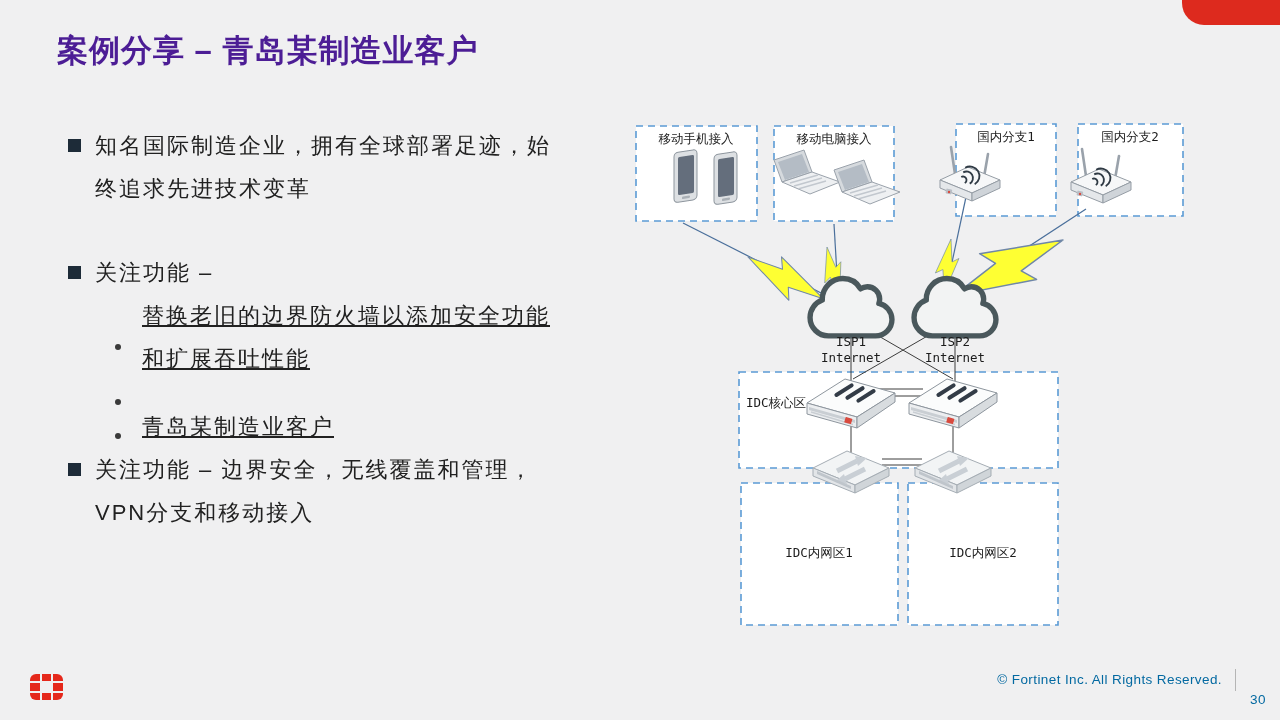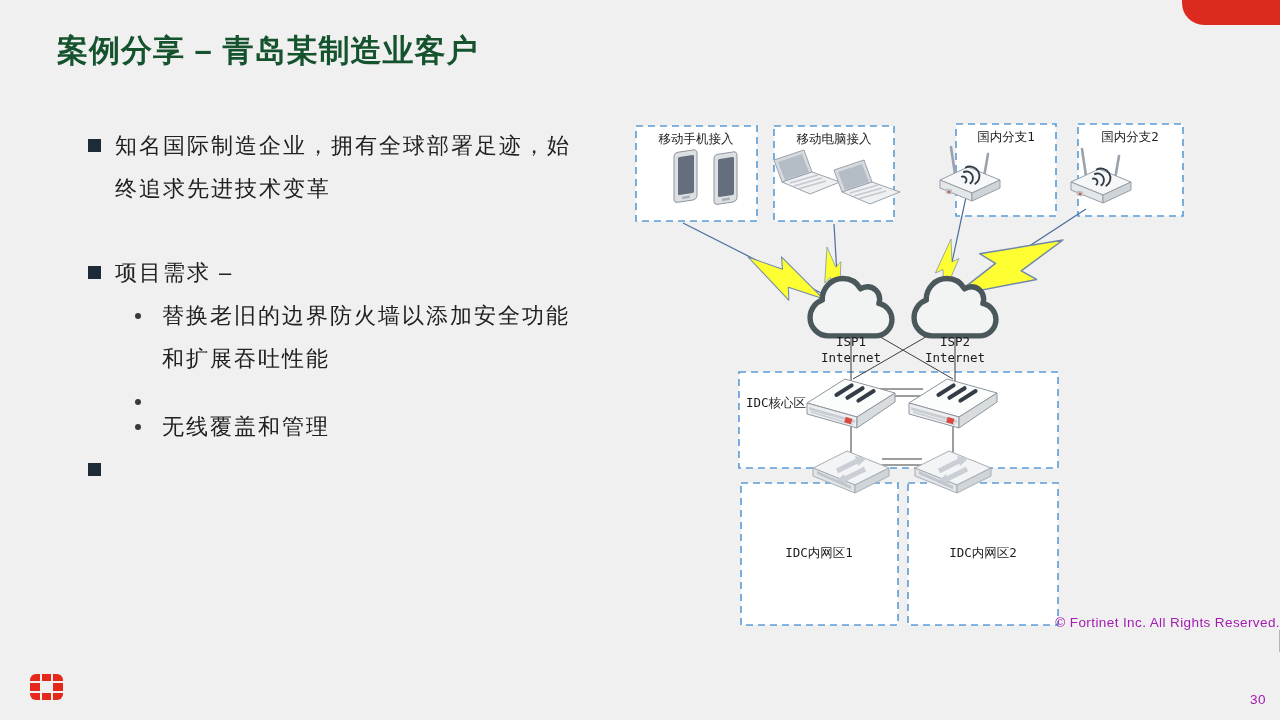--- a/index.html
+++ b/index.html
@@ -10,54 +10,54 @@
     font-family:"Liberation Sans", sans-serif;
   }
   
   .corner-accent{
     position:absolute;top:0;right:0;width:98px;height:25px;
     background:#dd2a1e;border-radius:0 0 0 22px;
   }
   
   .title{
     position:absolute;left:57px;top:30px;margin:0;
-    font-size:31px;font-weight:800;color:#14532d;letter-spacing:1px;
+    font-size:31px;font-weight:800;color:#4c1d95;letter-spacing:1px;
   }
   
   .content{
-    position:absolute;left:88px;top:124px;width:560px;
+    position:absolute;left:68px;top:124px;width:560px;
     color:#212121;
   }
   .l1{display:flex;align-items:flex-start;}
   .l1 .sq{
     width:13px;height:13px;background:#1d2b38;flex:0 0 13px;
     margin:15px 14px 0 0;
   }
   .l1 .txt{
     font-size:22px;letter-spacing:2px;line-height:43px;max-width:462px;
   }
   .gap-after{margin-bottom:41px;}
-  .l2{display:flex;align-items:flex-start;}
+  .l2{display:flex;align-items:center;text-decoration:underline;}
   .l2 .dot{
     width:6px;height:6px;border-radius:50%;background:#3a3a3a;flex:0 0 6px;
     margin:19px 21px 0 47px;
   }
   .l2 .txt{
     font-size:22px;letter-spacing:2px;line-height:43px;max-width:425px;
   }
   
   .diagram{position:absolute;left:620px;top:110px;width:600px;height:530px;}
   .zone{fill:#ffffff;stroke:#5b9bd5;stroke-width:1.6;stroke-dasharray:7 5;}
   .zlabel{font-family:"DejaVu Sans Mono", monospace;font-size:12.5px;fill:#1c1c1c;}
   .nline{stroke:#3d3d3d;stroke-width:1;fill:none;}
   .wline{stroke:#4a6f9b;stroke-width:1.2;fill:none;}
   
   .footer{
-    position:absolute;right:0;bottom:13px;display:flex;align-items:flex-end;
-    color:#a21caf;font-size:13.5px;letter-spacing:0.4px;flex-direction:column;
+    position:absolute;right:0;bottom:13px;display:flex;align-items:center;
+    color:#0369a1;font-size:13.5px;letter-spacing:0.4px;
   }
   .footer .divider{width:1px;height:22px;background:#b5b5b5;margin:0 0 0 13px;}
   .footer .pagenum{width:44px;text-align:center;margin-top:40px;}
   
   .logo{
     position:absolute;left:30px;top:674px;width:33px;height:26px;
     display:grid;grid-template-columns:repeat(3,1fr);grid-template-rows:repeat(3,1fr);
     gap:2px;
   }
   .logo .c{background:#e5281b;}
@@ -76,35 +76,36 @@
 
   <h1 class="title">案例分享 – 青岛某制造业客户</h1>
 
   <div class="content">
     <div class="l1 gap-after">
       <span class="sq"></span>
       <span class="txt">知名国际制造企业，拥有全球部署足迹，始终追求先进技术变革</span>
     </div>
     <div class="l1">
       <span class="sq"></span>
-      <span class="txt">项目需求 –</span>
+      <span class="txt">关注功能 –</span>
     </div>
     <div class="l2">
       <span class="dot"></span>
       <span class="txt">替换老旧的边界防火墙以添加安全功能和扩展吞吐性能</span>
     </div>
     <div class="l2">
       <span class="dot"></span>
     </div>
     <div class="l2">
       <span class="dot"></span>
-      <span class="txt">无线覆盖和管理</span>
+      <span class="txt">青岛某制造业客户</span>
     </div>
     <div class="l1">
       <span class="sq"></span>
+      <span class="txt">关注功能 – 边界安全，无线覆盖和管理，VPN分支和移动接入</span>
     </div>
   </div>
 
   <svg class="diagram" viewBox="0 0 600 530">
     <defs>
       <g id="icon-cloud">
         <g transform="scale(0.128) translate(-320,-262)">
           <path d="M537.6 226.6c4.1-10.7 6.4-22.4 6.4-34.6 0-53-43-96-96-96-19.7 0-38.1 6-53.3 16.2C367 64.2 315.3 32 256 32c-88.4 0-160 71.6-160 160 0 2.7 .1 5.4 .2 8.1C40.2 219.8 0 273.2 0 336c0 79.5 64.5 144 144 144h368c70.7 0 128-57.3 128-128 0-61.9-44-113.6-102.4-125.4z" fill="#f2f3f3" stroke="#4a585c" stroke-width="42" stroke-linejoin="round"></path>
         </g>
       </g>

